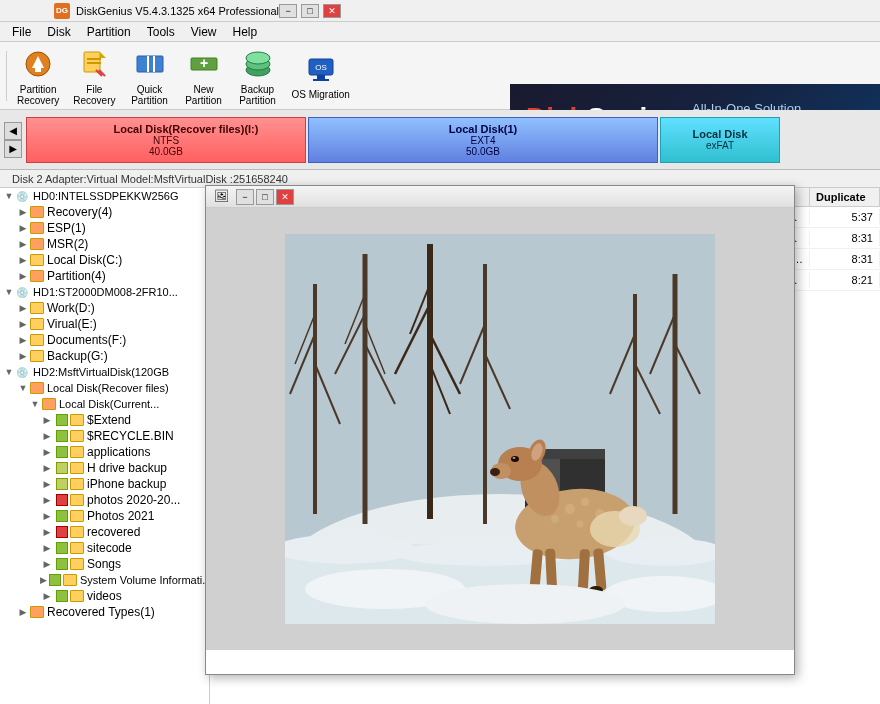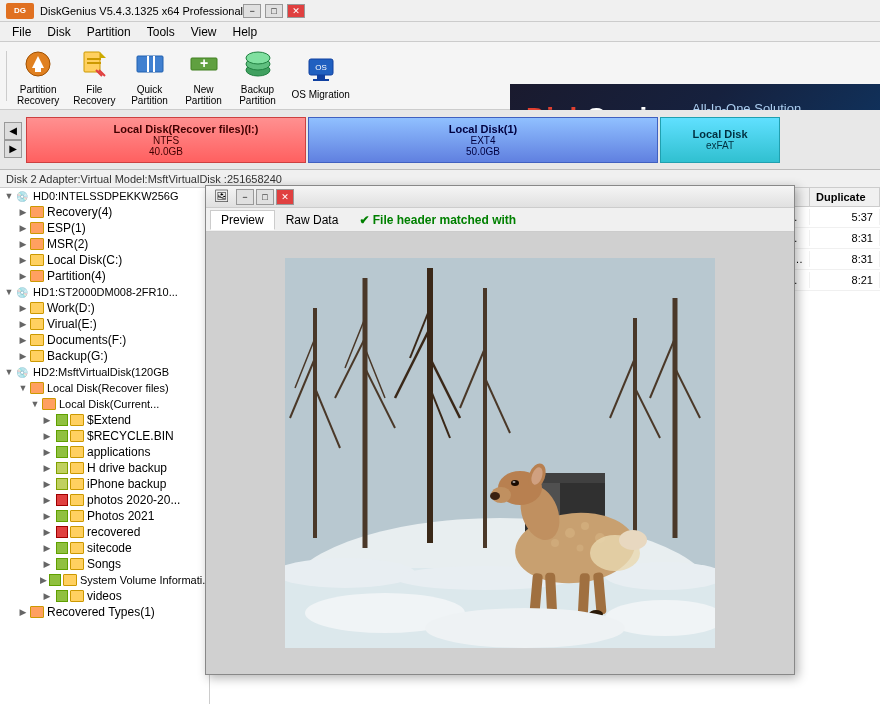--- a/index.html
+++ b/index.html
@@ -8,21 +8,21 @@
     
     .title-bar {
       background: #f0f0f0;
       height: 22px;
       display: flex;
       align-items: center;
       padding: 0 6px;
       border-bottom: 1px solid #ccc;
       font-size: 11px;
     }
-    .title-bar-icon { width: 28px; height: 16px; background: #e07020; border-radius: 2px; margin-right: 6px; display: flex; align-items: center; justify-content: center; color: white; font-size: 8px; font-weight: bold; }
+    .title-bar-icon { width: 16px; height: 16px; background: #e07020; border-radius: 2px; margin-right: 6px; display: flex; align-items: center; justify-content: center; color: white; font-size: 8px; font-weight: bold; margin-left: 48px; }
     .title-bar-controls { display: flex; gap: 4px; }
     .title-btn { width: 18px; height: 14px; border: 1px solid #999; background: #e0e0e0; font-size: 9px; cursor: pointer; display: flex; align-items: center; justify-content: center; }
 
     
     .menu-bar {
       background: #f0f0f0;
       height: 20px;
       display: flex;
       align-items: center;
       padding: 0 4px;
@@ -96,21 +96,21 @@
     }
     .partition-sub { font-size: 10px; font-weight: normal; }
 
     
     .status-bar {
       background: #f0f0f0;
       height: 18px;
       border-bottom: 1px solid #ccc;
       display: flex;
       align-items: center;
-      padding: 0 6px;
+      padding: 0 12px;
       font-size: 11px;
       color: #333;
     }
 
     
     .main-content {
       display: flex;
       height: calc(704px - 22px - 20px - 68px - 60px - 18px);
       overflow: hidden;
     }
@@ -613,25 +613,20 @@
 
 <div class="preview-window">
   <div class="preview-title-bar">
     <span class="preview-title-icon">🖼</span>
     <div class="preview-title-btns">
       <div class="preview-btn">−</div>
       <div class="preview-btn">□</div>
       <div class="preview-btn" style="background:#e04040;color:white;">✕</div>
     </div>
   </div>
-  <div class="preview-toolbar">
-    <div class="preview-tab active">Preview</div>
-    <div class="preview-tab">Raw Data</div>
-    <div class="preview-status">✔ File header matched with</div>
-  </div>
   <div class="preview-content">
     <div class="preview-image-area">
 
       <svg class="deer-scene" viewBox="0 0 430 390" xmlns="http://www.w3.org/2000/svg">
 
         <rect width="430" height="390" fill="#b8c8d0"></rect>
 
         <ellipse cx="215" cy="340" rx="215" ry="80" fill="#e8eef0"></ellipse>
         <rect x="0" y="310" width="430" height="80" fill="#dce8ec"></rect>
 

